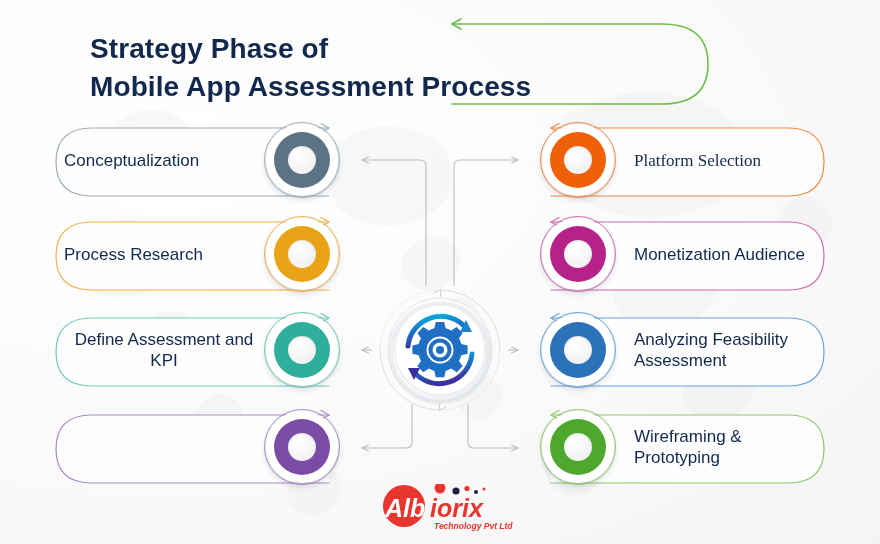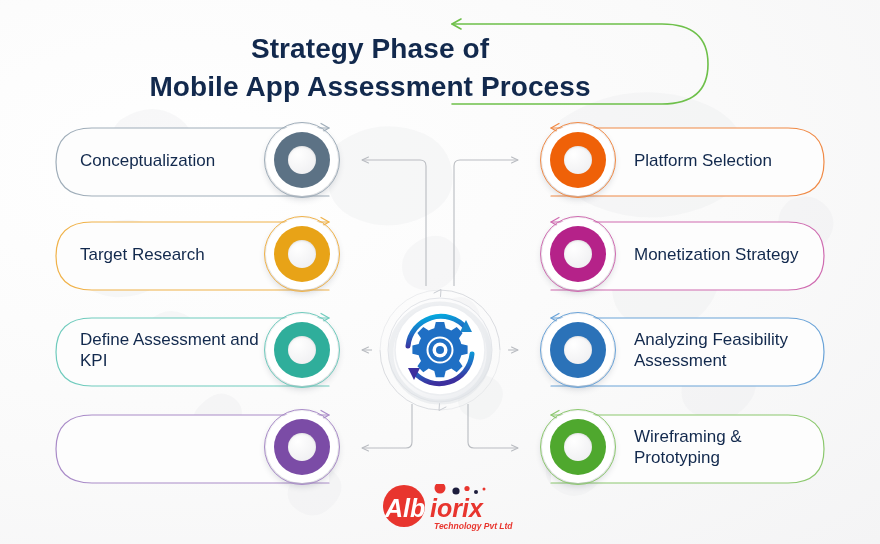--- a/index.html
+++ b/index.html
@@ -16,35 +16,34 @@
   }
   #worldmap{
     position:absolute;inset:0;opacity:.30;pointer-events:none;
   }
   
   .title-wrap{
     position:absolute;left:0;top:14px;width:880px;height:100px;
   }
   .title{
     position:absolute;left:90px;top:16px;width:560px;
-    text-align:center;
     font-size:28px;line-height:38px;font-weight:bold;
     color:#12294d;letter-spacing:.1px;
   }
   .title .l2{display:block;}
   
   .card{
     position:absolute;height:72px;width:298px;
   }
   .card .label{
     position:absolute;top:0;height:72px;
     display:flex;align-items:center;
     font-size:17px;line-height:21px;color:#12294d;font-weight:normal;
   }
-  .card.left .label{left:32px;width:200px;}
+  .card.left .label{left:16px;width:200px;text-align:center;}
   .card.right .label{left:100px;width:195px;}
   .badge{
     position:absolute;top:-2px;width:76px;height:76px;
     border-radius:50%;
   }
   .card.left .badge{left:216px;}
   .card.right .badge{left:6px;}
   .badge .rim{
     position:absolute;left:2px;top:2px;width:72px;height:72px;
     border-radius:50%;background:#ffffff;
@@ -141,21 +140,21 @@
       <div class="hole"></div>
       <div class="outline" style="border-color:#9fadb9;"></div>
     </div>
   </div>
 
   <div class="card left" style="left:48px;top:218px;">
     <svg width="298" height="80" style="position:absolute;left:0;top:-4px;">
       <path d="M281 8 L44 8 Q8 8 8 42 Q8 76 44 76 L281 76" fill="#fdfdfd" stroke="#f0b249" stroke-width="1.2" stroke-linecap="round"></path>
       <path d="M281 8 l-8 -4.5 M281 8 l-8 4.5" fill="none" stroke="#f0b249" stroke-width="1.2" stroke-linecap="round"></path>
     </svg>
-    <div class="label">Target Research</div>
+    <div class="label">Process Research</div>
     <div class="badge">
       <div class="rim"></div>
       <div class="ring" style="background:#e8a317;"></div>
       <div class="hole"></div>
       <div class="outline" style="border-color:#f0b249;"></div>
     </div>
   </div>
 
   <div class="card left" style="left:48px;top:314px;">
     <svg width="298" height="80" style="position:absolute;left:0;top:-4px;">
@@ -177,40 +176,40 @@
       <path d="M281 8 l-8 -4.5 M281 8 l-8 4.5" fill="none" stroke="#a98bc8" stroke-width="1.2" stroke-linecap="round"></path>
     </svg>
     <div class="badge">
       <div class="rim"></div>
       <div class="ring" style="background:#7b4ca6;"></div>
       <div class="hole"></div>
       <div class="outline" style="border-color:#a98bc8;"></div>
     </div>
   </div>
 
-  <div class="card right" style="left:534px;top:124px;">
+  <div class="card right" style="left:534px;top:124px;font-family:Liberation Serif, serif;">
     <svg width="298" height="80" style="position:absolute;left:0;top:-4px;">
       <path d="M17 8 L254 8 Q290 8 290 42 Q290 76 254 76 L17 76" fill="#fdfdfd" stroke="#f08a46" stroke-width="1.2" stroke-linecap="round"></path>
       <path d="M17 8 l8 -4.5 M17 8 l8 4.5" fill="none" stroke="#f08a46" stroke-width="1.2" stroke-linecap="round"></path>
     </svg>
     <div class="label">Platform Selection</div>
     <div class="badge">
       <div class="rim"></div>
       <div class="ring" style="background:#ef6108;"></div>
       <div class="hole"></div>
       <div class="outline" style="border-color:#f08a46;"></div>
     </div>
   </div>
 
   <div class="card right" style="left:534px;top:218px;">
     <svg width="298" height="80" style="position:absolute;left:0;top:-4px;">
       <path d="M17 8 L254 8 Q290 8 290 42 Q290 76 254 76 L17 76" fill="#fdfdfd" stroke="#cf6bb0" stroke-width="1.2" stroke-linecap="round"></path>
       <path d="M17 8 l8 -4.5 M17 8 l8 4.5" fill="none" stroke="#cf6bb0" stroke-width="1.2" stroke-linecap="round"></path>
     </svg>
-    <div class="label">Monetization Strategy</div>
+    <div class="label">Monetization Audience</div>
     <div class="badge">
       <div class="rim"></div>
       <div class="ring" style="background:#b52289;"></div>
       <div class="hole"></div>
       <div class="outline" style="border-color:#cf6bb0;"></div>
     </div>
   </div>
 
   <div class="card right" style="left:534px;top:314px;">
     <svg width="298" height="80" style="position:absolute;left:0;top:-4px;">

